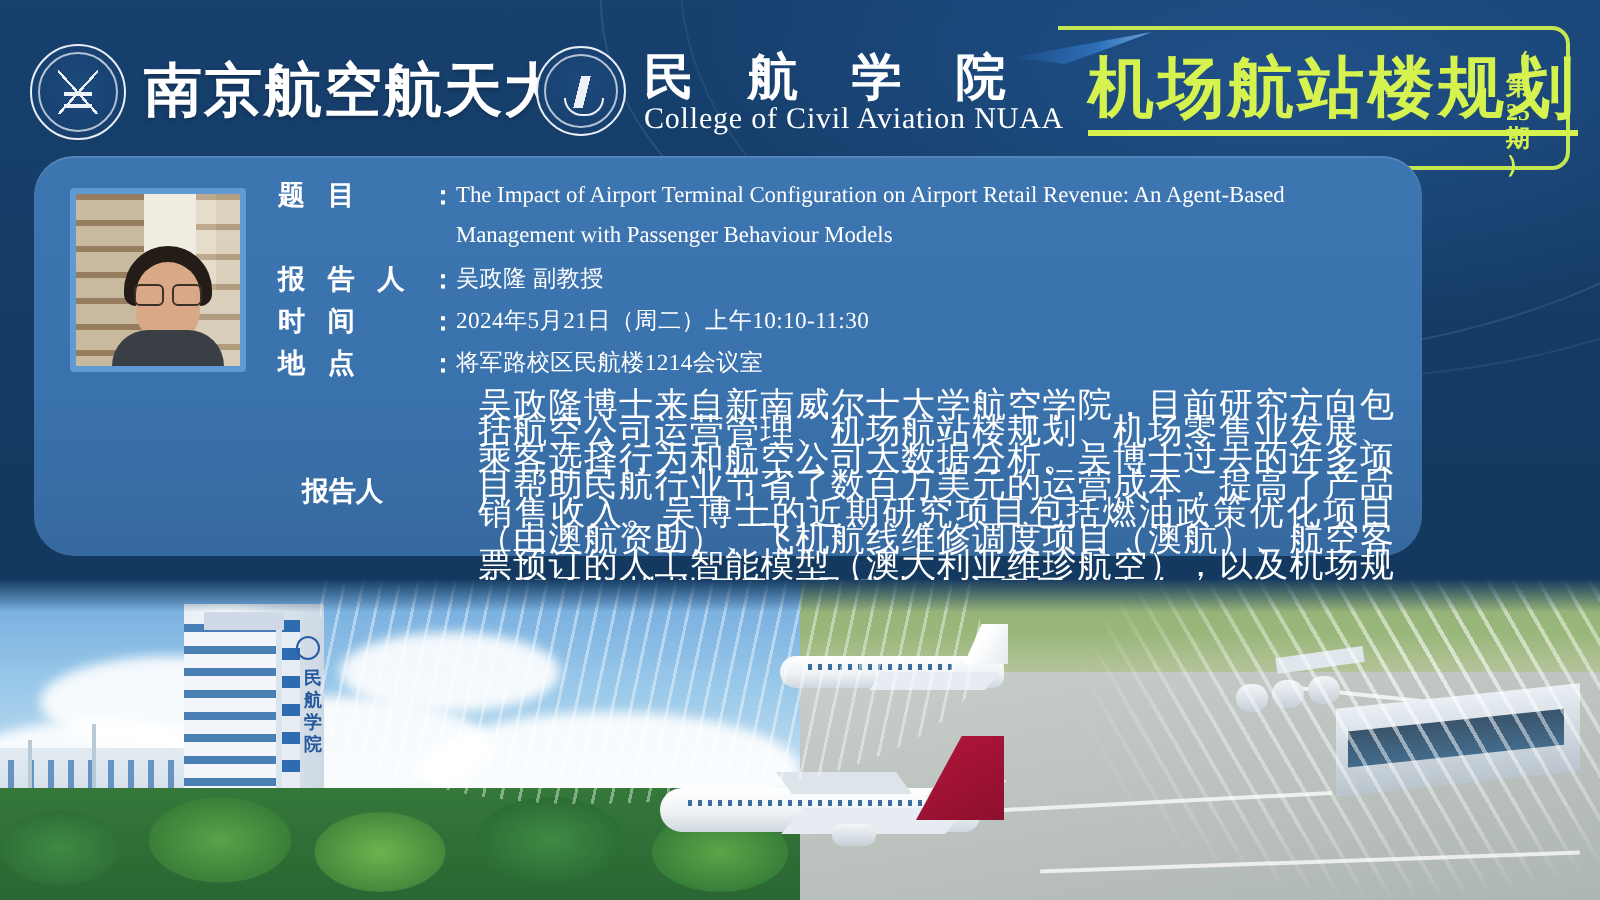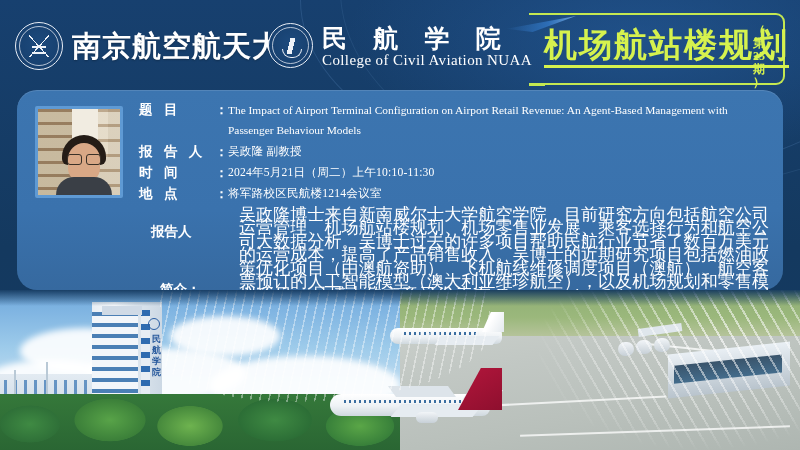--- a/index.html
+++ b/index.html
@@ -74,21 +74,21 @@
 
   .uni-name-cn {
     position:absolute; left:72px; top:26px;
     font-family:"Liberation Serif", serif;
     font-size:29px; font-weight:bold; color:#ffffff;
     letter-spacing:1px; line-height:40px; white-space:nowrap;
     text-shadow:0 1px 2px rgba(0,0,0,.25);
   }
   .college-cn {
     position:absolute; left:322px; top:22px;
-    font-family:Liberation Serif, serif;
+    font-family:Liberation Sans, sans-serif;
     font-size:25px; font-weight:bold; color:#ffffff;
     letter-spacing:10px; white-space:nowrap;
   }
   .college-en {
     position:absolute; left:322px; top:52px;
     font-family:"Liberation Serif", serif;
     font-size:15px; color:#ffffff; letter-spacing:.4px; white-space:nowrap;text-align:right;
   }
 
   
@@ -115,21 +115,21 @@
     position:absolute; right:12px; top:11px;
     width:28px;
     font-family:"Liberation Serif", serif;
     font-size:12px; font-weight:bold; color:#d6f24e;
     text-align:center; line-height:13px;
   }
   .forum-issue span { display:block; }
 
   
   .panel {
-    position:absolute; left:17px; top:90px; width:766px; height:200px;
+    position:absolute; left:17px; top:78px; width:694px; height:200px;
     background:linear-gradient(180deg,#3c75b0 0%,#3a72ad 60%,#36699f 100%);
     border-radius:20px 20px 20px 20px;
     box-shadow:0 1px 0 rgba(255,255,255,.12) inset;
     text-decoration:underline;
   }
   .photo {
     position:absolute; left:18px; top:16px; width:88px; height:92px;
     border:3px solid #5f9ad4; border-radius:2px; overflow:hidden;
     background:linear-gradient(180deg,#d9d2c4 0%,#cfc6b4 100%);
   }

